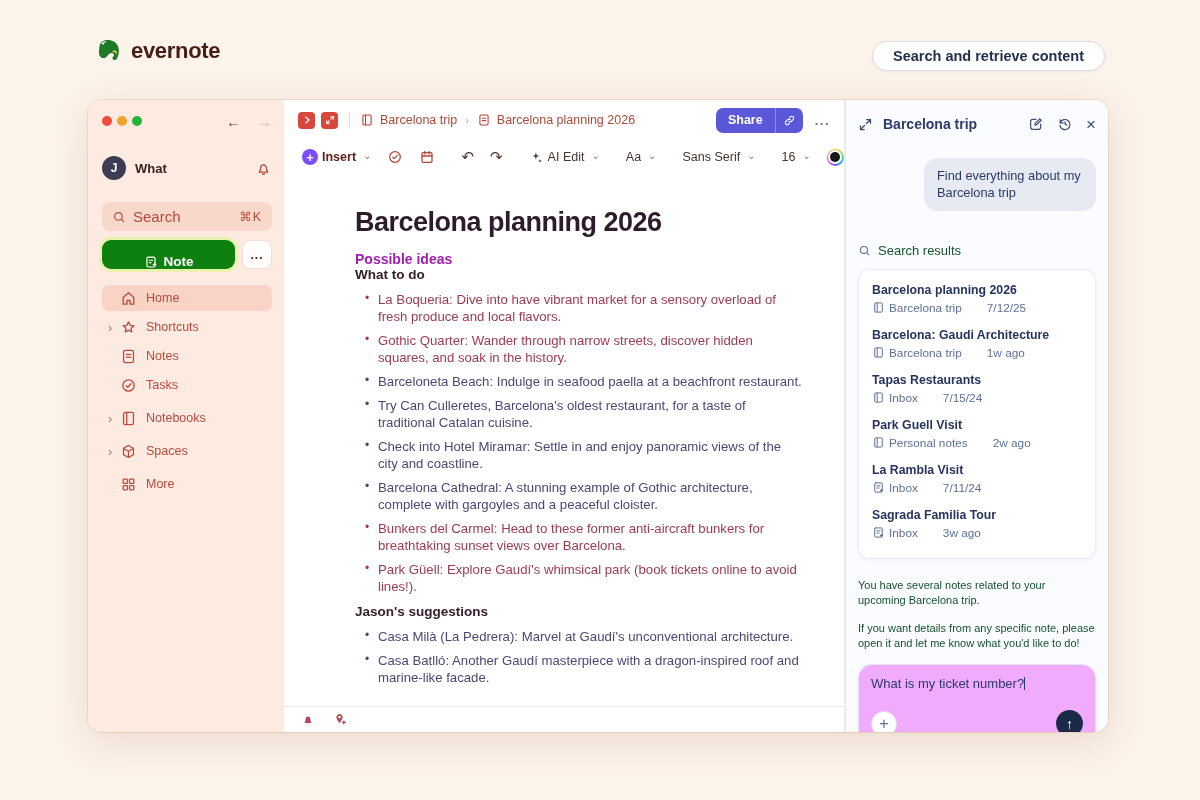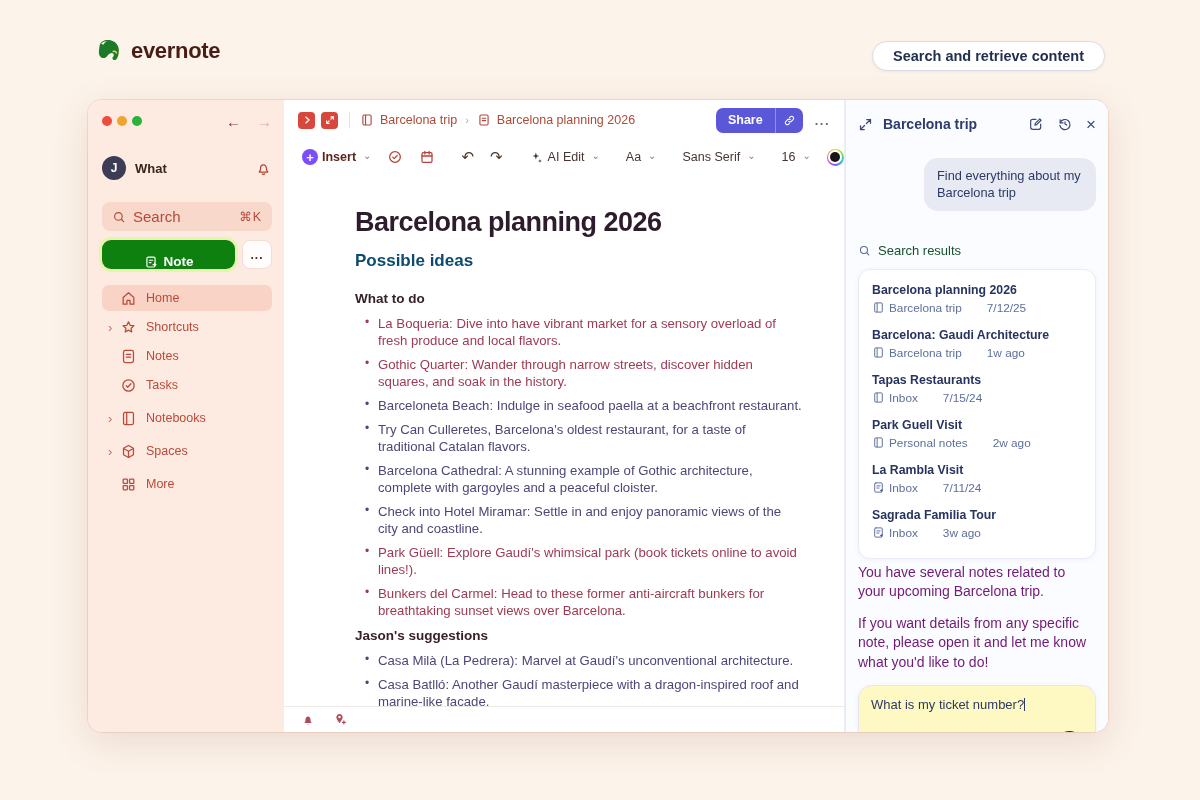--- a/index.html
+++ b/index.html
@@ -99,21 +99,21 @@
   .swatch { width:17px; height:17px; border-radius:50%;
     background:conic-gradient(#f5d90a,#7cdc4a,#30c8e8,#6a5cff,#e84ad4,#ff6a4a,#f5d90a);
     display:flex; align-items:center; justify-content:center; }
   .swatch::after { content:""; width:10px; height:10px; background:#161616; border-radius:50%;
     box-shadow:0 0 0 2px #fff; }
   .undo-redo { font-size:15px; color:#4a342c; }
 
   .ed-content { flex:1; overflow:hidden; }
   .doc { padding:33px 40px 0 71px; max-width:570px; }
   .doc-title { font-size:27px; font-weight:700; color:#2d1c2b; letter-spacing:-0.5px; margin-bottom:13px; }
-  .doc-h2 { font-size:17px; font-weight:700; color:#0c4a6e; margin-bottom:20px; }
+  .doc-h2 { font-size:14px; font-weight:700; color:#a21caf; margin-bottom:0; }
   .doc-h3 { font-size:13.5px; font-weight:700; color:#37212c; margin-bottom:9px; }
   .doc-h3.second { margin-top:8px; }
   .doc ul { list-style:none; padding-left:23px; margin-bottom:2px; }
   .doc li { font-size:13.2px; line-height:1.31; margin-bottom:6.5px; position:relative; }
   .doc li::before { content:"•"; position:absolute; left:-13px; top:0; font-size:12px; }
   .tint-red { color:#9d3a52; }
   .tint-indigo { color:#4b4878; }
 
   .ed-foot { height:26px; border-top:1px solid #efe9e5; display:flex; align-items:center;
     padding:0 16px; gap:16px; flex-shrink:0; color:#b04a57; }
@@ -134,24 +134,24 @@
 
   .results { margin-top:11px; background:#fff; border:1px solid #e9ecf5; border-radius:12px;
     padding:13px 13px 5px; box-shadow:0 1px 5px rgba(50,70,130,.06); }
   .result { margin-bottom:13px; cursor:pointer; }
   .result-title { font-size:12.3px; font-weight:700; color:#27345f; margin-bottom:4px; }
   .result-meta { display:flex; align-items:center; gap:4px; font-size:11.8px; color:#5d6f9b; }
   .result-meta .mi { width:13px; height:13px; flex-shrink:0; }
   .result-meta .mi svg { width:13px; height:13px; }
   .result-meta .nb { margin-right:4px; }
 
-  .reply { margin-top:4px; font-size:14px; line-height:1.38; color:#701a75; }
+  .reply { margin-top:19px; font-size:11px; line-height:1.38; color:#14532d; }
   .reply p + p { margin-top:13px; }
 
-  .chatbox { margin-top:13px; background:#fef9c3; border:1px solid #e3e7f2; border-radius:14px;
+  .chatbox { margin-top:13px; background:#f0abfc; border:1px solid #e3e7f2; border-radius:14px;
     padding:11px 12px 10px; box-shadow:0 1px 5px rgba(50,70,130,.06); }
   .chat-input { font-size:13px; color:#2c3a66; min-height:18px; cursor:text; }
   .caret { display:inline-block; width:1px; height:13px; background:#2c3a66; vertical-align:-2px; }
   .chat-actions { display:flex; align-items:center; margin-top:16px; }
   .plus-btn { width:26px; height:26px; border-radius:50%; border:1px solid #dde2ef; color:#5b6b9a;
     display:flex; align-items:center; justify-content:center; font-size:16px; cursor:pointer; background:#fff; }
   .send-btn { margin-left:auto; width:27px; height:27px; border-radius:50%; background:#1b2a47;
     color:#fff; display:flex; align-items:center; justify-content:center; font-size:14px; cursor:pointer; }
 </style>
 </head>
@@ -393,25 +393,25 @@
     <div class="ed-content">
       <div class="doc">
         <div class="doc-title">Barcelona planning 2026</div>
         <div class="doc-h2">Possible ideas</div>
         <div class="doc-h3">What to do</div>
         <ul>
 
         <li class="tint-red">La Boqueria: Dive into have vibrant market for a sensory overload of fresh produce and local flavors.</li>
             <li class="tint-red">Gothic Quarter: Wander through narrow streets, discover hidden squares, and soak in the history.</li>
             <li class="tint-indigo">Barceloneta Beach: Indulge in seafood paella at a beachfront restaurant.</li>
-            <li class="tint-indigo">Try Can Culleretes, Barcelona's oldest restaurant, for a taste of traditional Catalan flavors.</li>
+            <li class="tint-indigo">Try Can Culleretes, Barcelona's oldest restaurant, for a taste of traditional Catalan cuisine.</li>
+            <li class="tint-indigo">Check into Hotel Miramar: Settle in and enjoy panoramic views of the city and coastline.</li>
             <li class="tint-indigo">Barcelona Cathedral: A stunning example of Gothic architecture, complete with gargoyles and a peaceful cloister.</li>
-            <li class="tint-indigo">Check into Hotel Miramar: Settle in and enjoy panoramic views of the city and coastline.</li>
+            <li class="tint-red">Bunkers del Carmel: Head to these former anti-aircraft bunkers for breathtaking sunset views over Barcelona.</li>
             <li class="tint-red">Park Güell: Explore Gaudí's whimsical park (book tickets online to avoid lines!).</li>
-            <li class="tint-red">Bunkers del Carmel: Head to these former anti-aircraft bunkers for breathtaking sunset views over Barcelona.</li>
           </ul>
         <div class="doc-h3 second">Jason's suggestions</div>
         <ul>
 
         <li class="tint-indigo">Casa Milà (La Pedrera): Marvel at Gaudí's unconventional architecture.</li>
             <li class="tint-indigo">Casa Batlló: Another Gaudí masterpiece with a dragon-inspired roof and marine-like facade.</li>
           </ul>
       </div>
     </div>
 

